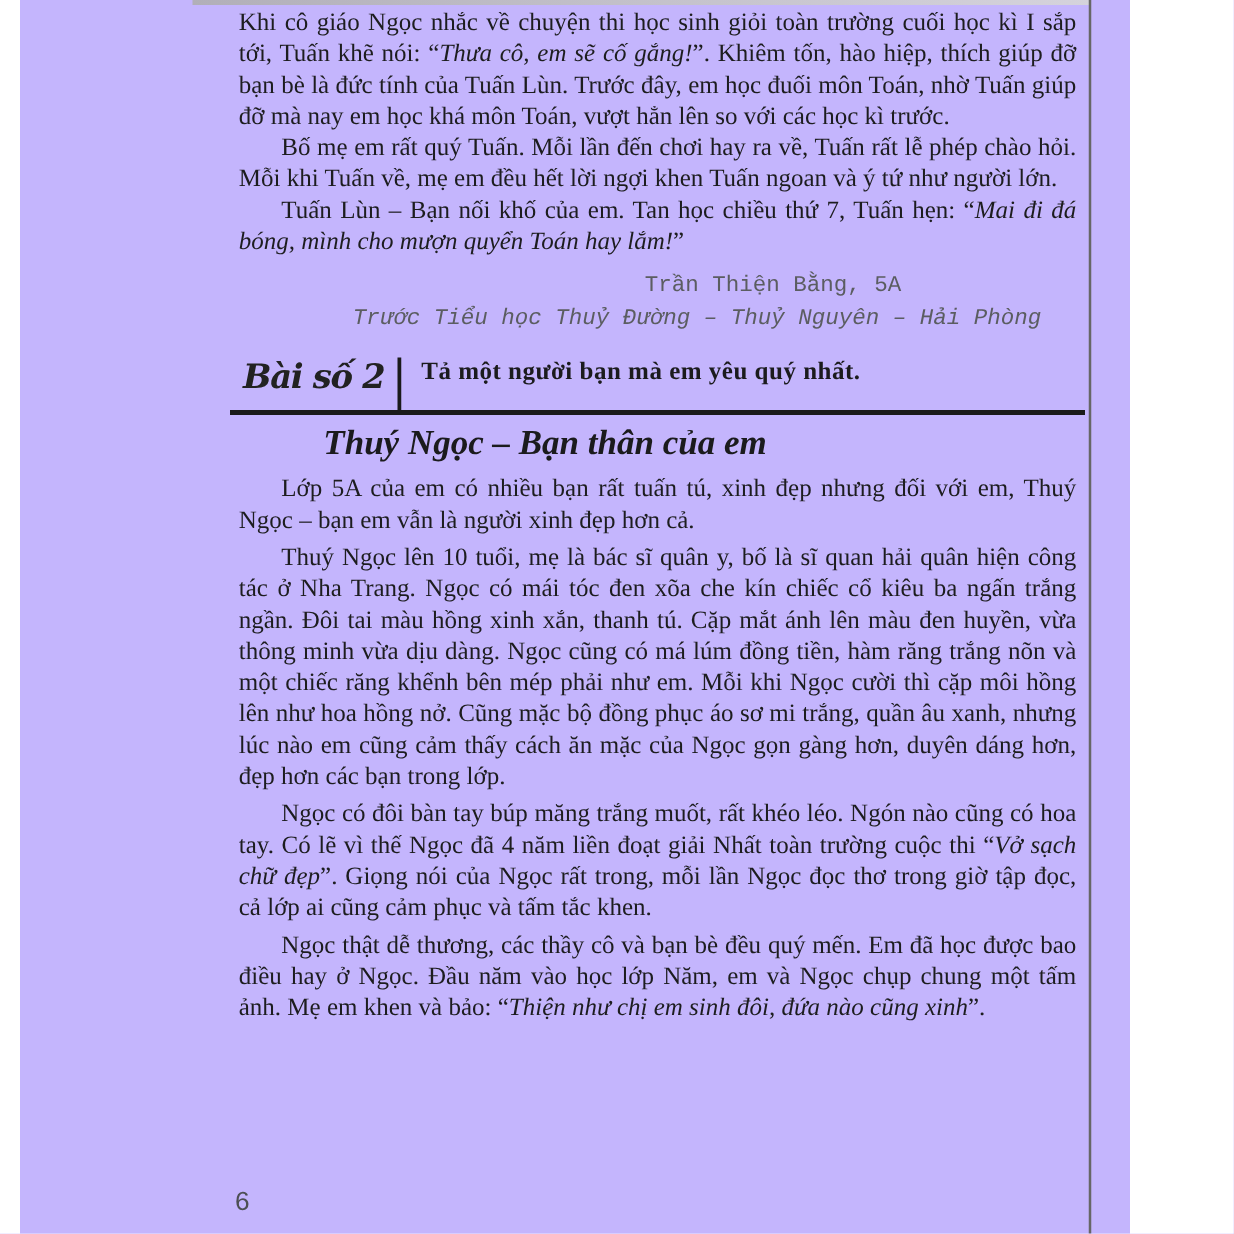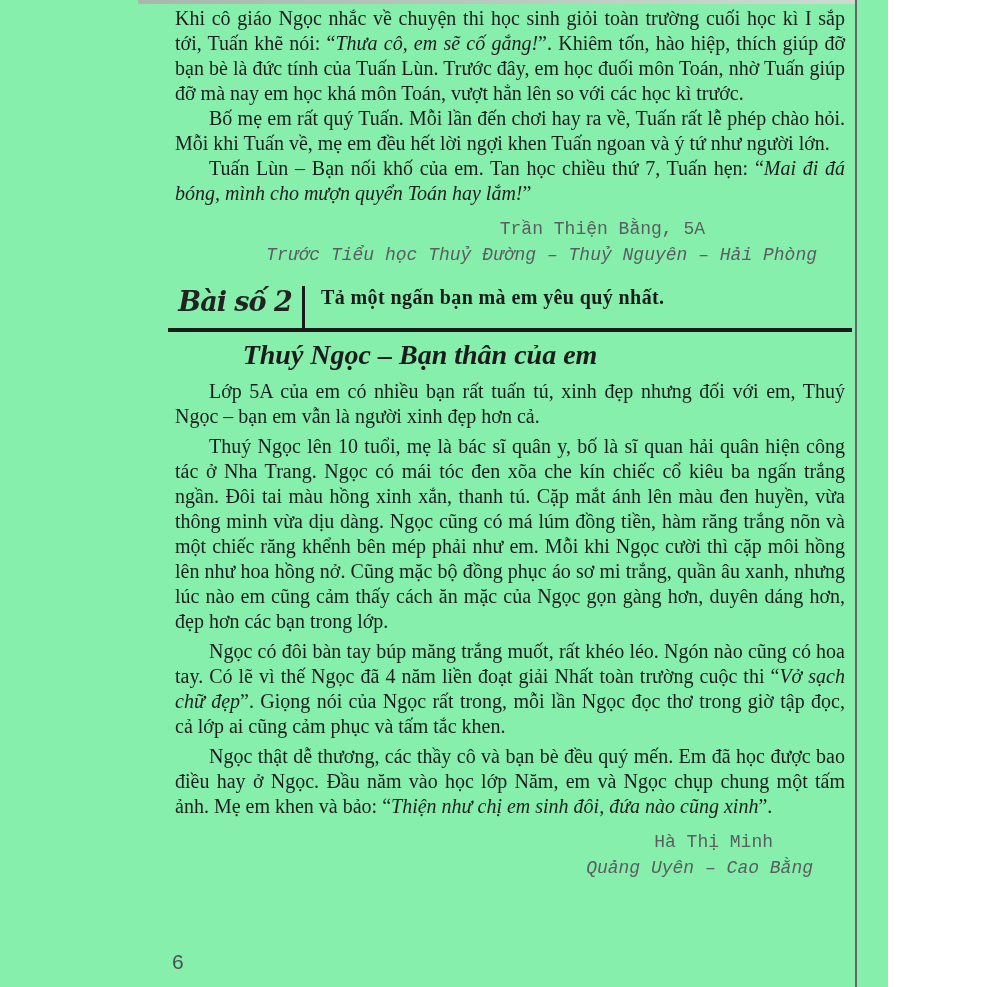--- a/index.html
+++ b/index.html
@@ -1,21 +1,22 @@
 <!DOCTYPE html>
 <html lang="vi"><head>
 <meta charset="utf-8">
 <style>
   html,body { margin:0; padding:0; }
   .page {
     position:relative;
     width:888px; height:987px;
-    background:#86efac;
+    background:#c4b5fd;
     overflow:hidden;
     font-family:"Liberation Serif", serif;
+    margin-left:16px;
   }
   .scan-top-edge {
     position:absolute; left:138px; top:0; width:718px; height:4px;
     background:linear-gradient(to right,#aeaeac,#d8d8d6);
     opacity:.85;
   }
   .scan-line-right {
     position:absolute; left:855px; top:0; width:2px; height:987px;
     background:#666;
   }
@@ -97,31 +98,27 @@
       <p class="body-text indent"><span>Tuấn Lùn – Bạn nối khố của em. Tan học chiều thứ 7, Tuấn hẹn: “</span><em>Mai đi đá bóng, mình cho mượn quyển Toán hay lắm!</em><span>”</span></p>
       <div class="signature sig1">
         <div class="sig-name">Trần Thiện Bằng, 5A</div>
         <div class="sig-place">Trước Tiểu học Thuỷ Đường – Thuỷ Nguyên – Hải Phòng</div>
       </div>
     </section>
 
     <div class="assignment-header">
       <span class="assignment-label">Bài số 2</span>
       <span class="assignment-divider"></span>
-      <span class="assignment-title">Tả một ngấn bạn mà em yêu quý nhất.</span>
+      <span class="assignment-title">Tả một người bạn mà em yêu quý nhất.</span>
     </div>
 
     <section class="essay2">
       <h3 class="subtitle">Thuý Ngọc – Bạn thân của em</h3>
       <p class="body-text indent first-para">Lớp 5A của em có nhiều bạn rất tuấn tú, xinh đẹp nhưng đối với em, Thuý Ngọc – bạn em vẫn là người xinh đẹp hơn cả.</p>
       <p class="body-text indent">Thuý Ngọc lên 10 tuổi, mẹ là bác sĩ quân y, bố là sĩ quan hải quân hiện công tác ở Nha Trang. Ngọc có mái tóc đen xõa che kín chiếc cổ kiêu ba ngấn trắng ngần. Đôi tai màu hồng xinh xắn, thanh tú. Cặp mắt ánh lên màu đen huyền, vừa thông minh vừa dịu dàng. Ngọc cũng có má lúm đồng tiền, hàm răng trắng nõn và một chiếc răng khểnh bên mép phải như em. Mỗi khi Ngọc cười thì cặp môi hồng lên như hoa hồng nở. Cũng mặc bộ đồng phục áo sơ mi trắng, quần âu xanh, nhưng lúc nào em cũng cảm thấy cách ăn mặc của Ngọc gọn gàng hơn, duyên dáng hơn, đẹp hơn các bạn trong lớp.</p>
       <p class="body-text indent"><span>Ngọc có đôi bàn tay búp măng trắng muốt, rất khéo léo. Ngón nào cũng có hoa tay. Có lẽ vì thế Ngọc đã 4 năm liền đoạt giải Nhất toàn trường cuộc thi “</span><em>Vở sạch chữ đẹp</em><span>”. Giọng nói của Ngọc rất trong, mỗi lần Ngọc đọc thơ trong giờ tập đọc, cả lớp ai cũng cảm phục và tấm tắc khen.</span></p>
       <p class="body-text indent"><span>Ngọc thật dễ thương, các thầy cô và bạn bè đều quý mến. Em đã học được bao điều hay ở Ngọc. Đầu năm vào học lớp Năm, em và Ngọc chụp chung một tấm ảnh. Mẹ em khen và bảo: “</span><em>Thiện như chị em sinh đôi, đứa nào cũng xinh</em><span>”.</span></p>
-      <div class="signature sig2">
-        <div class="sig-name">Hà Thị Minh</div>
-        <div class="sig-place">Quảng Uyên – Cao Bằng</div>
-      </div>
     </section>
 
   </div>
 
   <div class="page-number">6</div>
 </div>
 
 </body></html>

